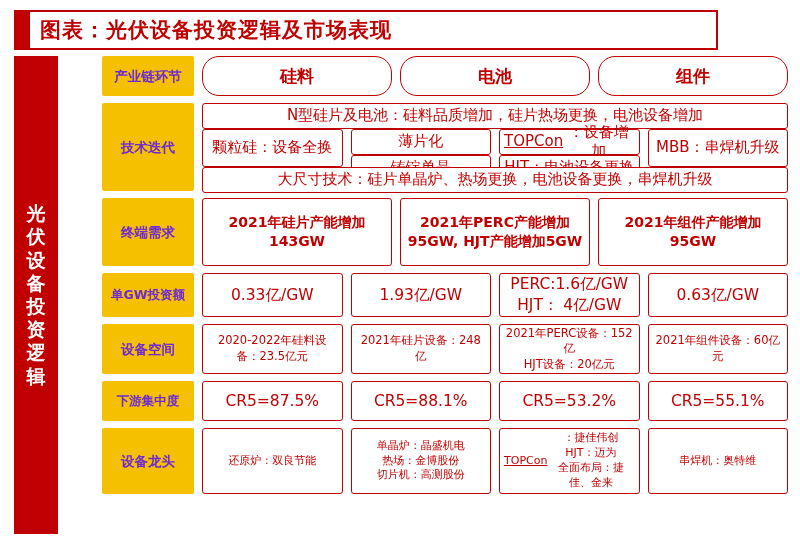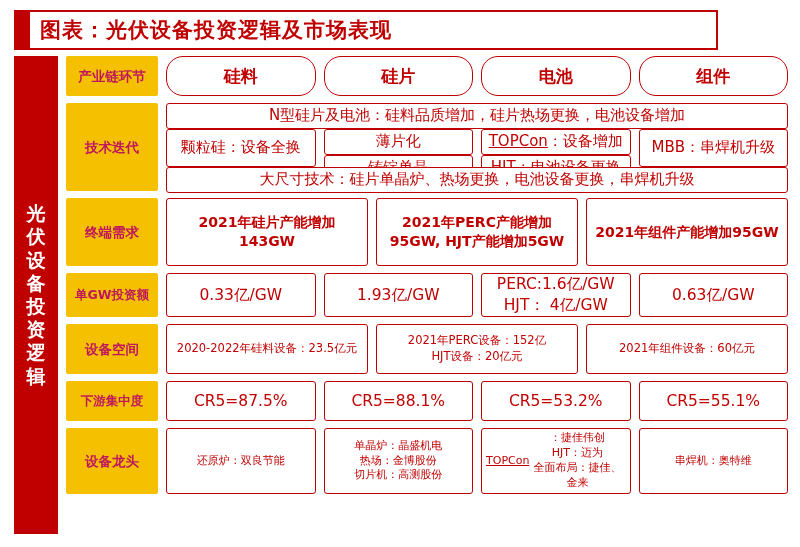--- a/index.html
+++ b/index.html
@@ -39,25 +39,26 @@
     writing-mode:horizontal-tb;width:26px;word-break:break-all;
     font-family:"DejaVu Sans","Liberation Sans",sans-serif;
   }
 
   
   .grid{
     position:absolute;left:66px;top:56px;width:722px;
   }
   .row{display:flex;align-items:stretch;margin-bottom:7px;}
   .rowlabel{
-    width:92px;flex:none;background:#f5c000;color:#be185d;
+    width:92px;flex:none;background:#f5c000;color:#6d28d9;
     font-size:13.5px;font-weight:bold;
     display:flex;align-items:center;justify-content:center;text-align:center;
     border-radius:2px;line-height:1.25;
     font-family:"DejaVu Sans","Liberation Sans",sans-serif;
+    margin-left:36px;
   }
   .cells{display:flex;flex:1;margin-left:8px;}
   .cell{
     flex:1;margin-right:8px;border:1.4px solid #c00000;background:#ffffff;
     color:#c00000;display:flex;align-items:center;justify-content:center;
     text-align:center;border-radius:3px;box-sizing:border-box;
     line-height:1.35;padding:3px 4px;
     font-family:"DejaVu Sans","Liberation Sans",sans-serif;
   }
   .cell:last-child{margin-right:0;}
@@ -116,21 +117,20 @@
   <div class="left-banner">
     <span>光伏设备投资逻辑</span>
   </div>
 
   <div class="grid">
 
     <div class="row r-chain">
       <div class="rowlabel">产业链环节</div>
       <div class="cells">
         <div class="cell">硅料</div>
-        <div class="cell">硅片</div>
         <div class="cell">电池</div>
         <div class="cell">组件</div>
       </div>
     </div>
 
     <div class="row r-tech">
       <div class="rowlabel">技术迭代</div>
       <div class="cells">
         <div class="stack">
           <div class="bar tech-top">N型硅片及电池：硅料品质增加，硅片热场更换，电池设备增加</div>
@@ -171,20 +171,21 @@
         <div class="cell">1.93亿/GW</div>
         <div class="cell">PERC:1.6亿/GW<br>HJT： 4亿/GW</div>
         <div class="cell">0.63亿/GW</div>
       </div>
     </div>
 
     <div class="row r-space">
       <div class="rowlabel">设备空间</div>
       <div class="cells">
         <div class="cell">2020-2022年硅料设备：23.5亿元</div>
+        <div class="cell">2021年硅片设备：248亿</div>
         <div class="cell">2021年PERC设备：152亿<br>HJT设备：20亿元</div>
         <div class="cell">2021年组件设备：60亿元</div>
       </div>
     </div>
 
     <div class="row r-cr">
       <div class="rowlabel lbl-small">下游集中度</div>
       <div class="cells">
         <div class="cell">CR5=87.5%</div>
         <div class="cell">CR5=88.1%</div>

